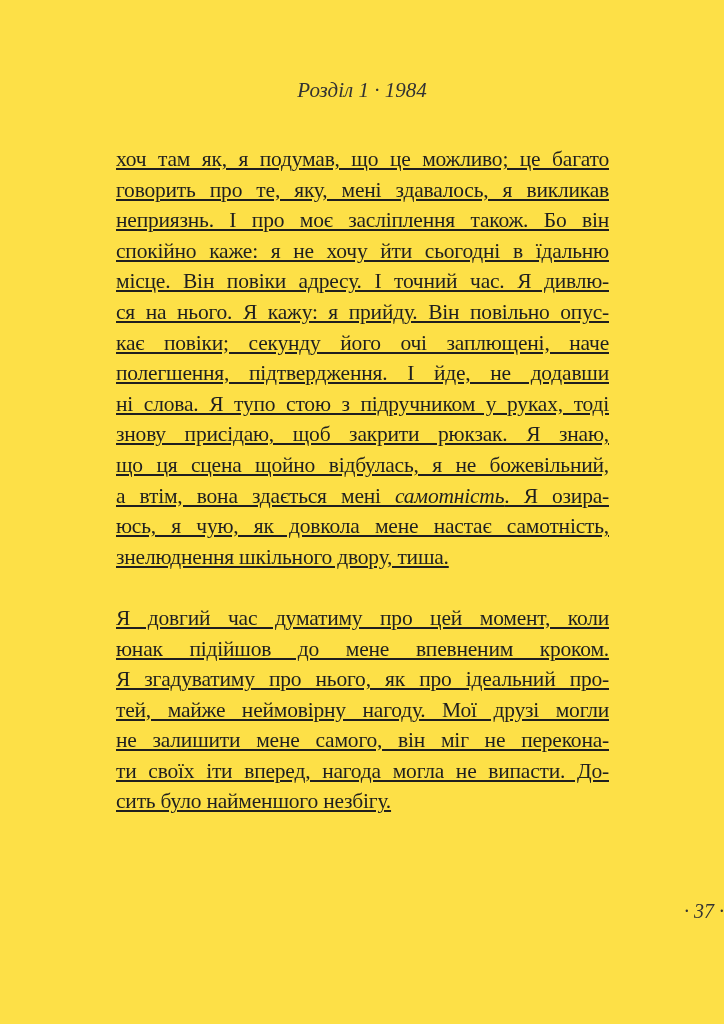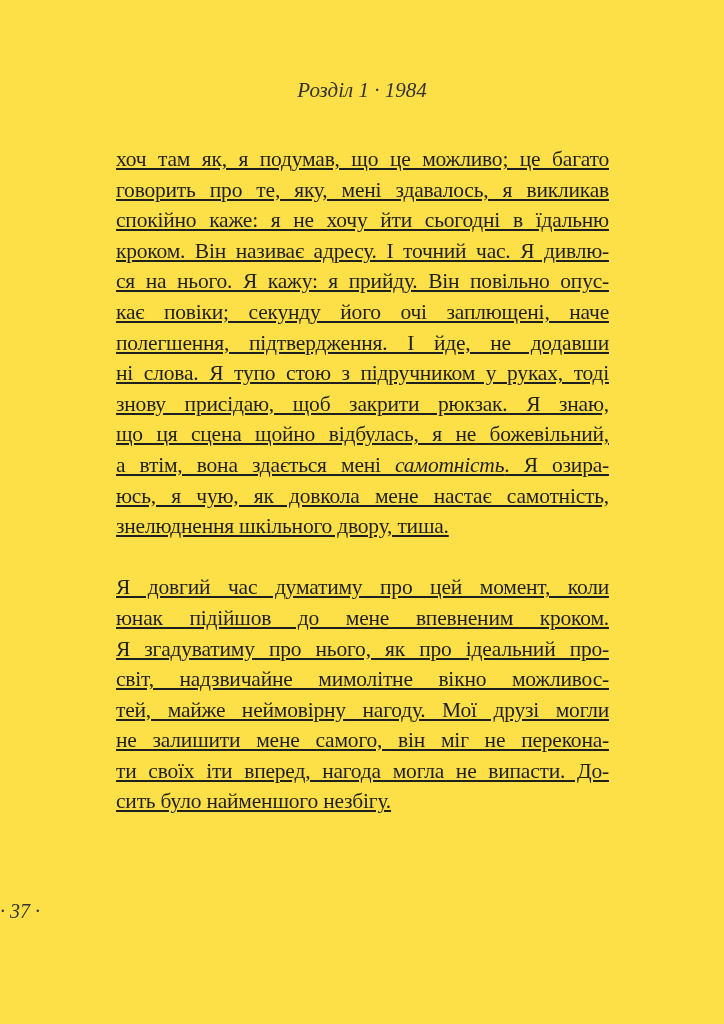--- a/index.html
+++ b/index.html
@@ -46,55 +46,55 @@
     text-align: right;
     text-align-last: left;
   }
   .em { font-style: italic; }
   .para-gap { height: 30.6px; }
   .page-number {
     position: absolute;
     top: 898px;
     left: 0;
     width: 724px;
-    text-align: left;
+    text-align: right;
     font-style: italic;
     font-size: 20px;
     line-height: 27px;
     color: #333333;
   }
 </style>
 </head>
 <body>
 
 <div class="page">
   <div class="chapter-header">Розділ 1 · 1984</div>
 
   <div class="body-text">
       <div class="paragraph">
         <div class="line"><span>хоч там як, я подумав, що це можливо; це багато</span></div>
         <div class="line"><span>говорить про те, яку, мені здавалось, я викликав</span></div>
+        <div class="line"><span>неприязнь. І про моє засліплення також. Бо він</span></div>
         <div class="line"><span>спокійно каже: я не хочу йти сьогодні в їдальню</span></div>
-        <div class="line"><span>кроком. Він називає адресу. І точний час. Я дивлю-</span></div>
+        <div class="line"><span>місце. Він повіки адресу. І точний час. Я дивлю-</span></div>
         <div class="line"><span>ся на нього. Я кажу: я прийду. Він повільно опус-</span></div>
         <div class="line"><span>кає повіки; секунду його очі заплющені, наче</span></div>
         <div class="line"><span>полегшення, підтвердження. І йде, не додавши</span></div>
         <div class="line"><span>ні слова. Я тупо стою з підручником у руках, тоді</span></div>
         <div class="line"><span>знову присідаю, щоб закрити рюкзак. Я знаю,</span></div>
         <div class="line"><span>що ця сцена щойно відбулась, я не божевільний,</span></div>
         <div class="line"><span>а втім, вона здається мені </span><span class="em">самотність</span><span>. Я озира-</span></div>
         <div class="line"><span>юсь, я чую, як довкола мене настає самотність,</span></div>
         <div class="line last"><span>знелюднення шкільного двору, тиша.</span></div>
       </div>
       <div class="para-gap"></div>
       <div class="paragraph">
         <div class="line"><span>Я довгий час думатиму про цей момент, коли</span></div>
         <div class="line"><span>юнак підійшов до мене впевненим кроком.</span></div>
         <div class="line"><span>Я згадуватиму про нього, як про ідеальний про-</span></div>
-        <div class="line"><span>світ, надзвичайне мимолітне вікно можливос-</span></div>
         <div class="line"><span>тей, майже неймовірну нагоду. Мої друзі могли</span></div>
         <div class="line"><span>не залишити мене самого, він міг не перекона-</span></div>
         <div class="line"><span>ти своїх іти вперед, нагода могла не випасти. До-</span></div>
         <div class="line last"><span>сить було найменшого незбігу.</span></div>
       </div>
     </div>
 
   <div class="page-number">· 37 ·</div>
 </div>
 

